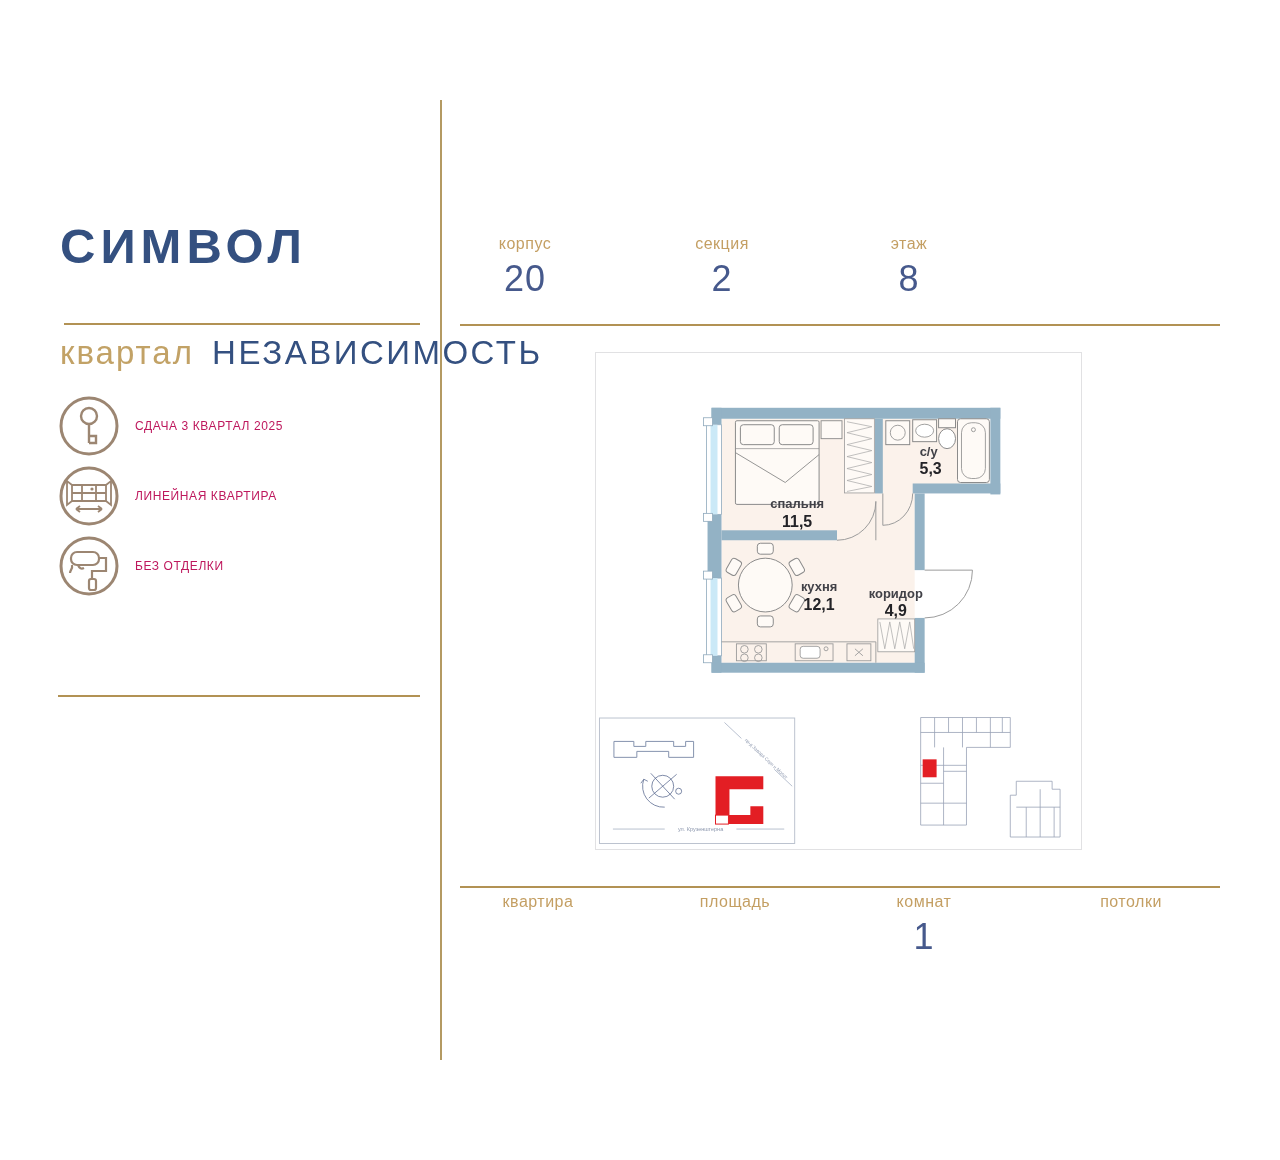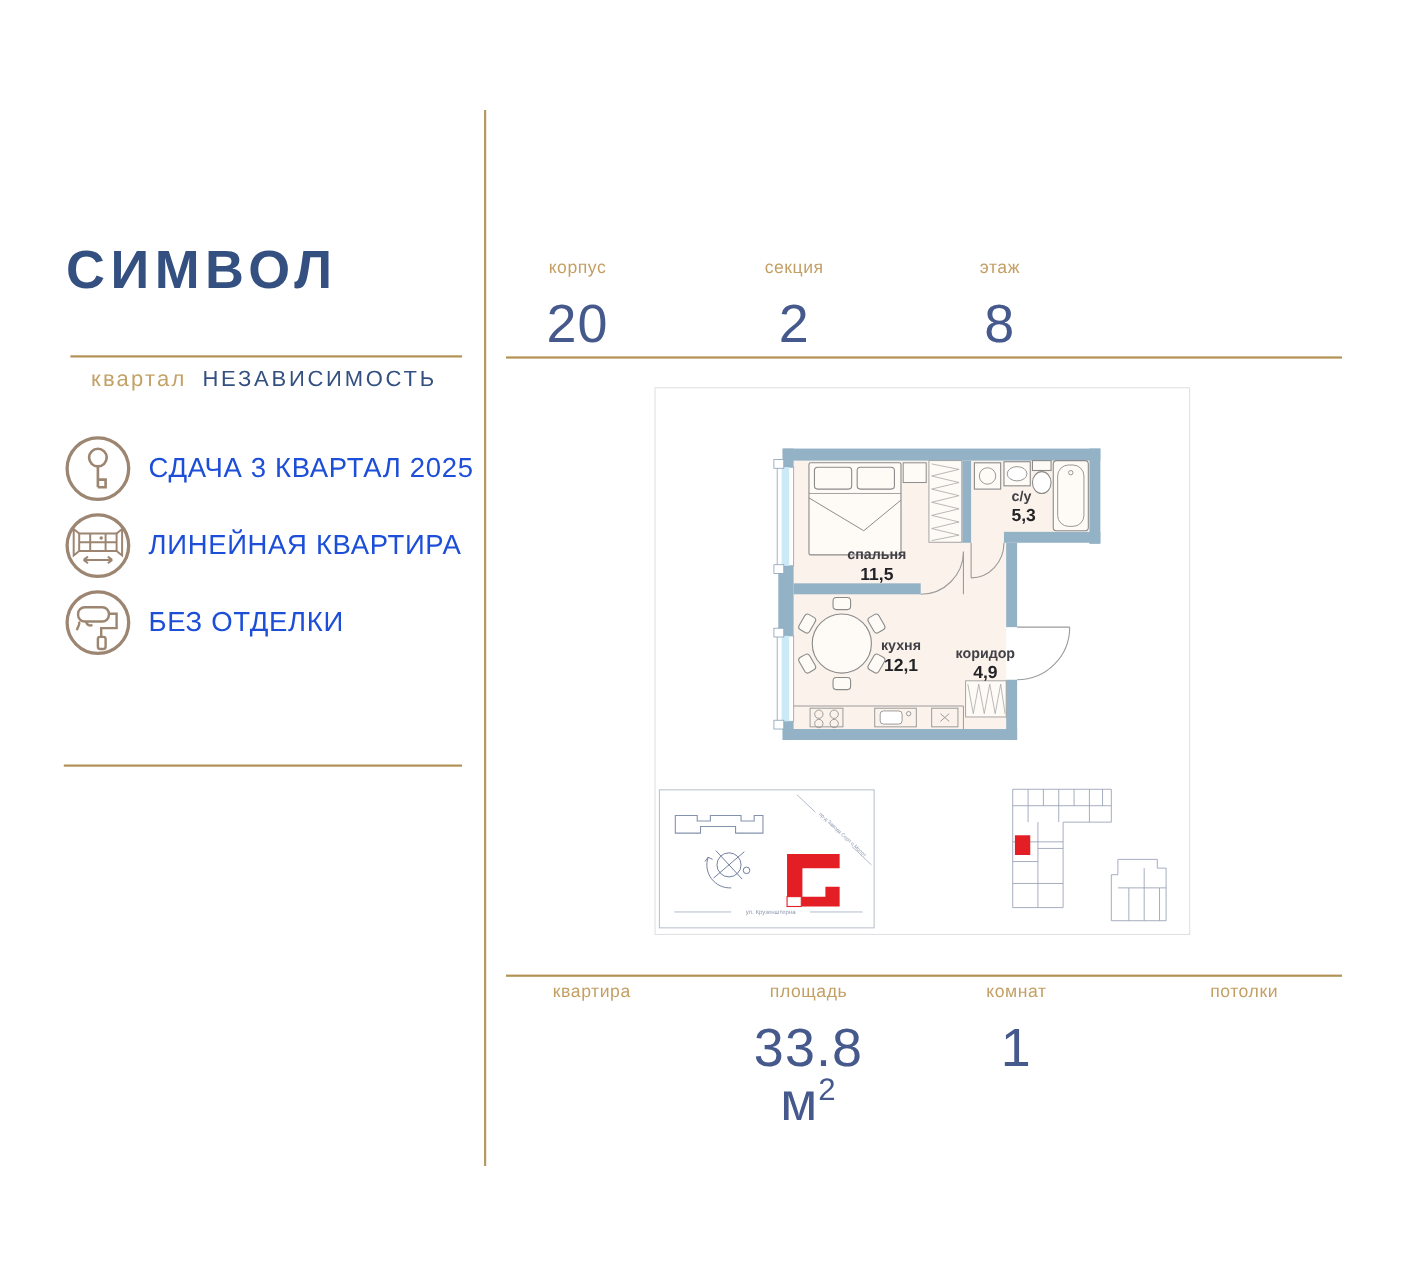--- a/index.html
+++ b/index.html
@@ -3,36 +3,36 @@
 <meta charset="utf-8">
 <style>
   html,body{margin:0;padding:0;background:#ffffff;}
   body{width:1280px;height:1160px;position:relative;font-family:"Liberation Sans",sans-serif;overflow:hidden;}
   .abs{position:absolute;}
 
   
   .logo{left:60px;top:222px;width:360px;text-align:left;font-size:49px;font-weight:700;
         letter-spacing:5px;color:#345080;line-height:1;}
   .logo-rule{left:64px;top:323px;width:356px;height:2px;background:#B29254;}
-  .district{left:60px;top:334px;width:360px;text-align:center;font-size:20px;letter-spacing:1px;white-space:nowrap;}
+  .district{left:60px;top:334px;width:360px;text-align:center;font-size:33px;letter-spacing:1px;white-space:nowrap;}
   .district .pre{color:#C2A266;letter-spacing:2px;}
   .district .name{color:#345080;letter-spacing:2.5px;margin-left:8px;}
 
   .features{left:58px;top:395px;width:370px;}
   .feat{display:flex;align-items:center;margin-bottom:8px;height:62px;}
   .feat-icon{width:62px;height:62px;flex:0 0 62px;}
-  .feat-label{margin-left:15px;font-size:25px;color:#1d4ed8;letter-spacing:0.6px;white-space:nowrap;}
+  .feat-label{margin-left:15px;font-size:12px;color:#be185d;letter-spacing:0.6px;white-space:nowrap;}
   .features-rule{left:58px;top:695px;width:362px;height:2px;background:#B29254;}
 
   .v-rule{left:440px;top:100px;width:2px;height:960px;background:#B49A62;}
 
   
   .cell{position:absolute;text-align:center;}
   .cell .lbl{font-size:16px;color:#C49F63;letter-spacing:0.5px;line-height:1;}
-  .cell .val{font-size:49px;color:#46598C;letter-spacing:1px;margin-top:19px;line-height:1;font-weight:400;}
+  .cell .val{font-size:36px;color:#46598C;letter-spacing:1px;margin-top:9px;line-height:1;font-weight:400;}
   .cell .val sup{font-size:58%;position:relative;top:-0.05em;}
   .top-rule{left:460px;top:324px;width:760px;height:2px;background:#B29254;}
   .bottom-rule{left:460px;top:886px;width:760px;height:2px;background:#B29254;}
 
   
   .plan-box{left:595px;top:352px;width:487px;height:498px;border:1px solid #E1E1E3;
             box-sizing:border-box;background:#ffffff;}
   .plan-box svg{display:block;}
   text.room-name{font-size:13px;fill:#414147;font-weight:700;}
   text.room-area{font-size:16px;fill:#232327;font-weight:700;}
@@ -248,21 +248,20 @@
 
 </svg>
 </div>
 
 <div class="abs bottom-rule"></div>
 <div class="cell" style="left:458px;top:894px;width:160px;">
   <div class="lbl">квартира</div>
 </div>
 <div class="cell" style="left:655px;top:894px;width:160px;">
   <div class="lbl">площадь</div>
-  <div class="val"><span>33.8 м</span><sup>2</sup></div>
 </div>
 <div class="cell" style="left:844px;top:894px;width:160px;">
   <div class="lbl">комнат</div>
   <div class="val"><span>1</span><sup></sup></div>
 </div>
 <div class="cell" style="left:1051px;top:894px;width:160px;">
   <div class="lbl">потолки</div>
 </div>
 
 </body></html>

